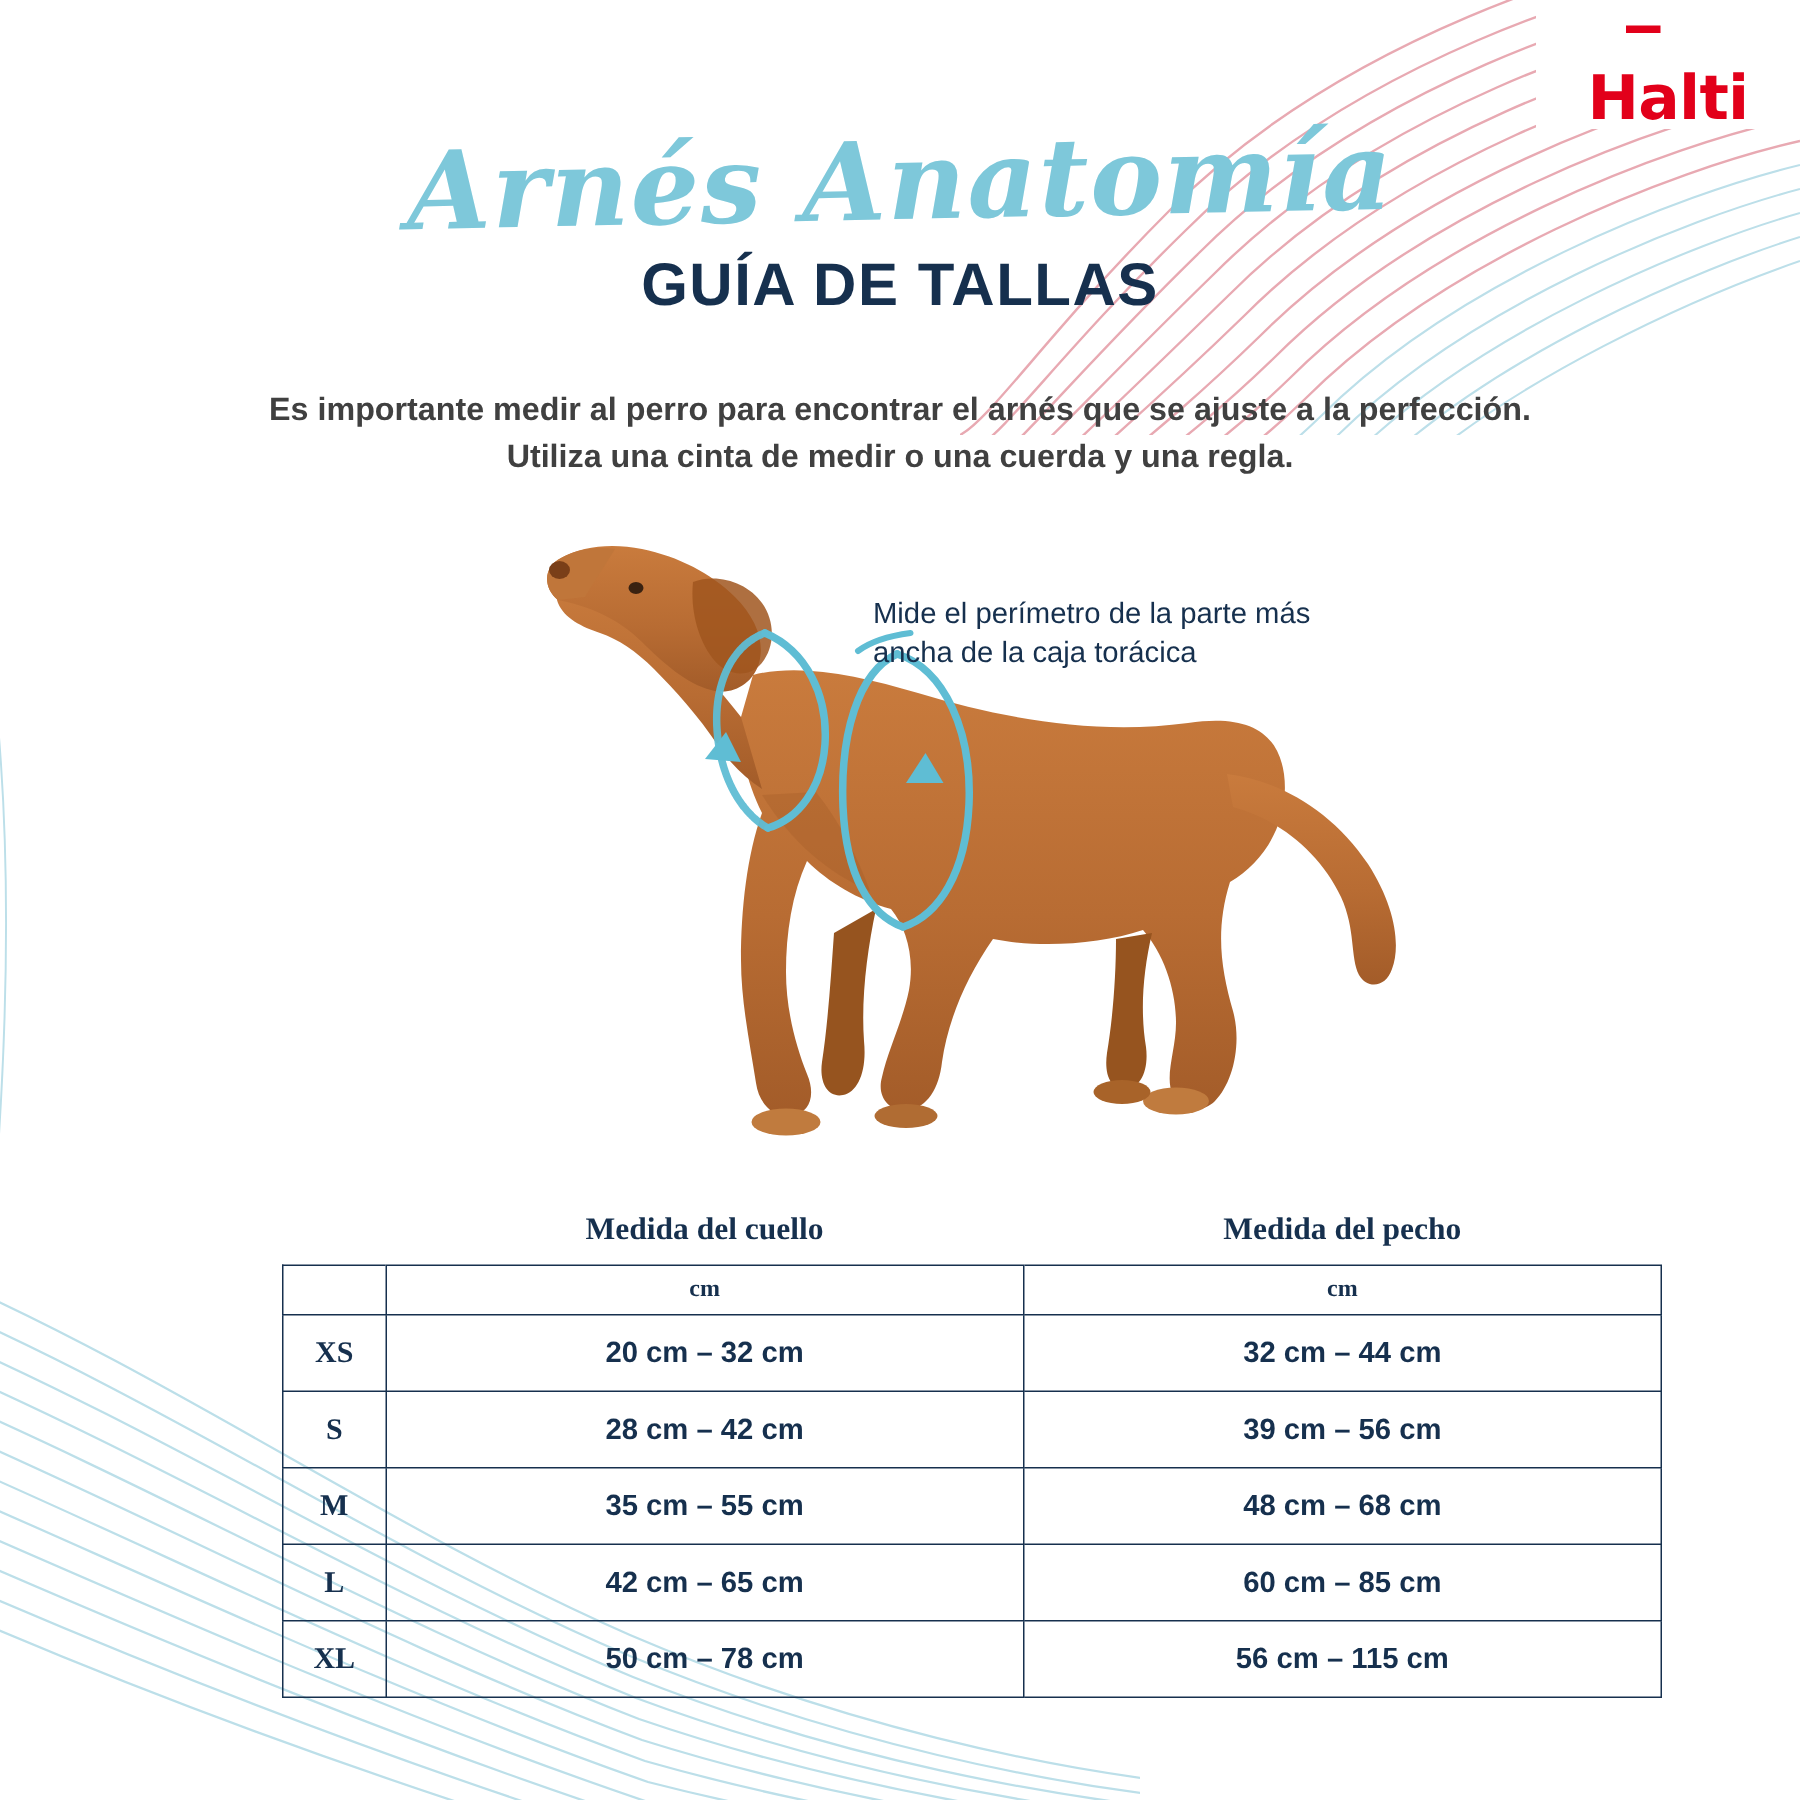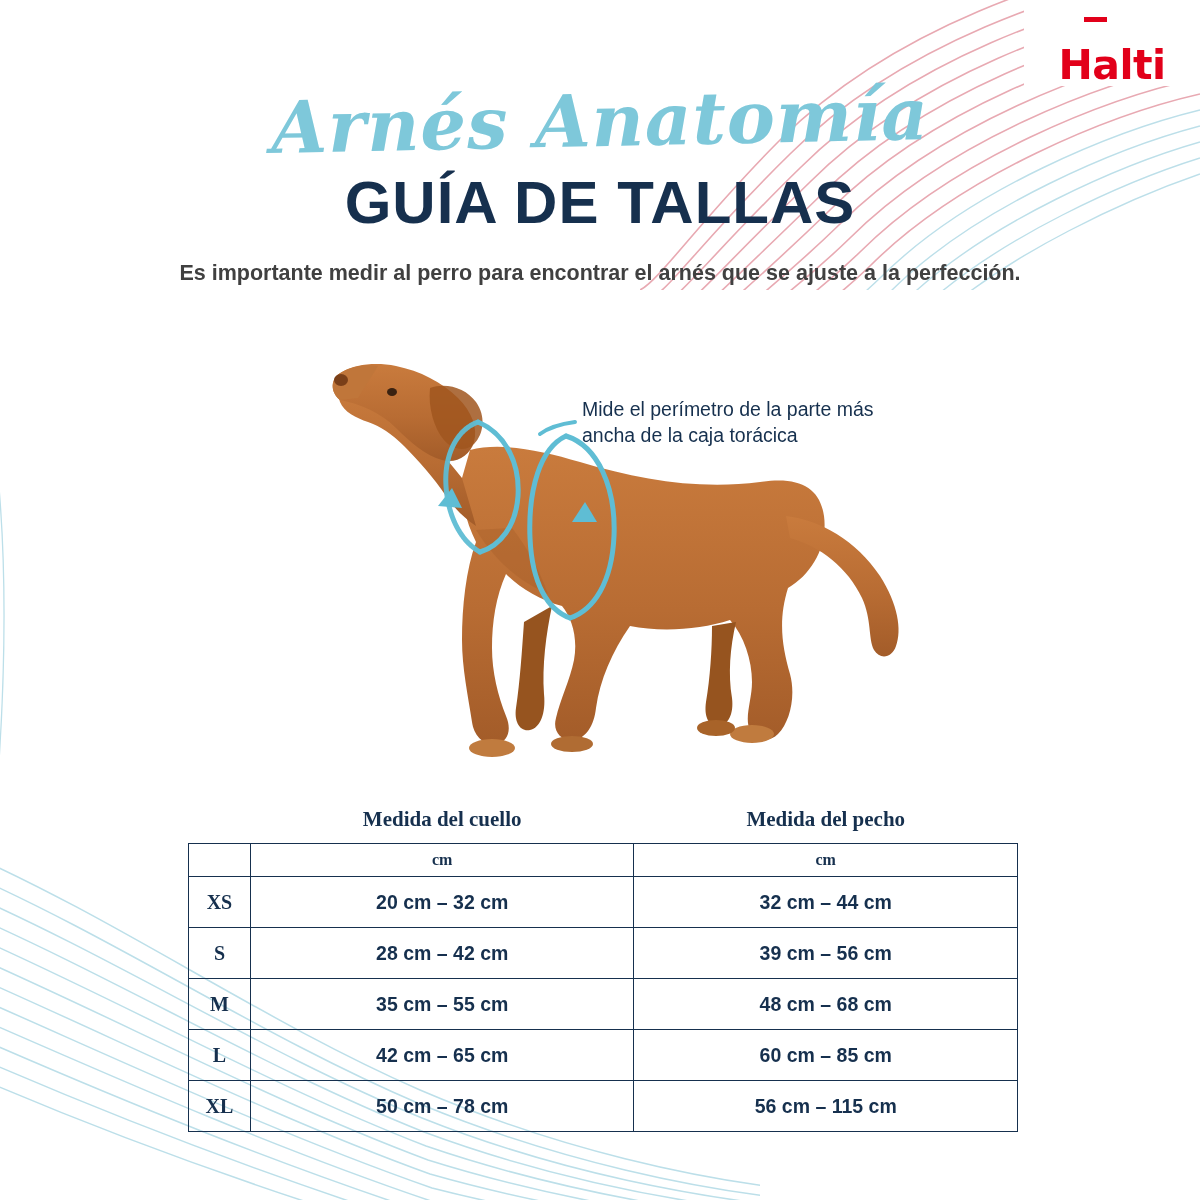--- a/index.html
+++ b/index.html
@@ -77,21 +77,21 @@
     transform: rotate(-1.2deg);
   }
   .main-title {
     position: absolute;
     top: 168px;
     left: 0;
     width: 1200px;
     text-align: center;
     font-family: "Liberation Sans", sans-serif;
     font-weight: bold;
-    font-size: 60px;
+    font-size: 40px;
     color: #16304e;
     letter-spacing: 1px;
   }
   .intro {
     position: absolute;
     top: 258px;
     left: 0;
     width: 1200px;
     text-align: center;
     font-size: 21.5px;
@@ -100,20 +100,21 @@
     color: #404040;
   }
 
   
   .diagram {
     position: absolute;
     top: 330px;
     left: 0;
     width: 1088px;
     height: 460px;
+    padding-left: 32px;
   }
   .callout {
     position: absolute;
     font-size: 19.5px;
     line-height: 1.35;
     color: #16304e;
   }
   .callout-chest {
     top: 66px;
     left: 582px;
@@ -129,21 +130,21 @@
 
   
   .table-wrap {
     position: absolute;
     top: 795px;
     left: 188px;
     width: 830px;
   }
   table.sizes {
     border-collapse: collapse;
-    width: 830px;
+    width: 920px;
     font-family: "Liberation Serif", serif;
   }
   table.sizes th, table.sizes td {
     border: 1px solid #16304e;
     text-align: center;
     color: #16304e;
   }
   table.sizes .no-border {
     border: none;
   }
@@ -236,20 +237,21 @@
 
   <div class="logo-box">
     <div class="logo-text">Halti</div>
     <div class="logo-cross"></div>
   </div>
 
   <div class="script-title">Arnés Anatomía</div>
   <div class="main-title">GUÍA DE TALLAS</div>
   <div class="intro">
     <div>Es importante medir al perro para encontrar el arnés que se ajuste a la perfección.</div>
+    <div>Utiliza una cinta de medir o una cuerda y una regla.</div>
   </div>
 
   <div class="diagram">
 
     <svg width="1200" height="460" viewBox="0 0 1200 460">
       <defs>
         <linearGradient id="furGrad" x1="0" y1="0" x2="0" y2="1">
           <stop offset="0%" stop-color="#c97b3d"></stop>
           <stop offset="55%" stop-color="#b86c33"></stop>
           <stop offset="100%" stop-color="#a35c29"></stop>

